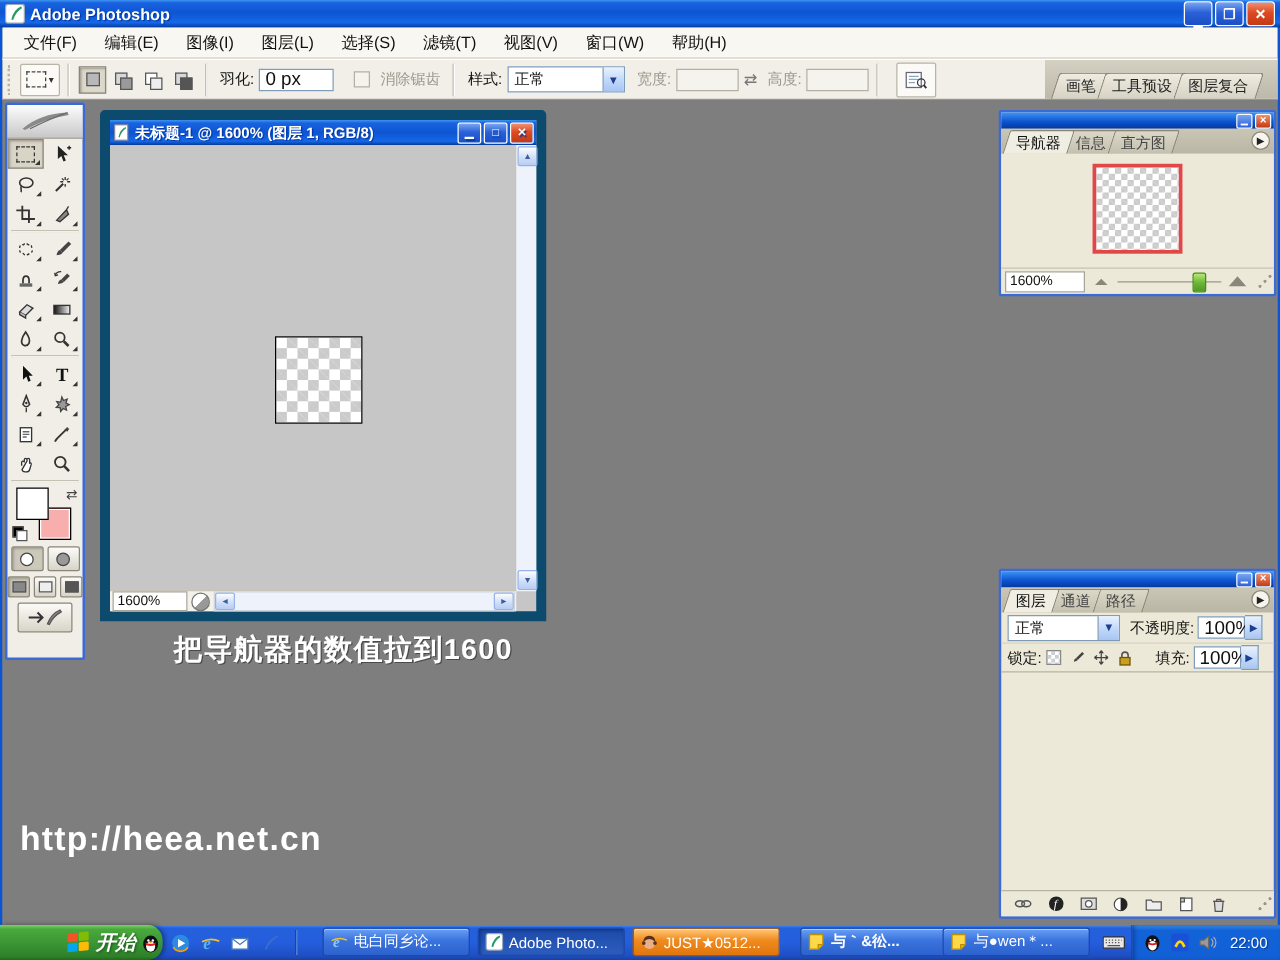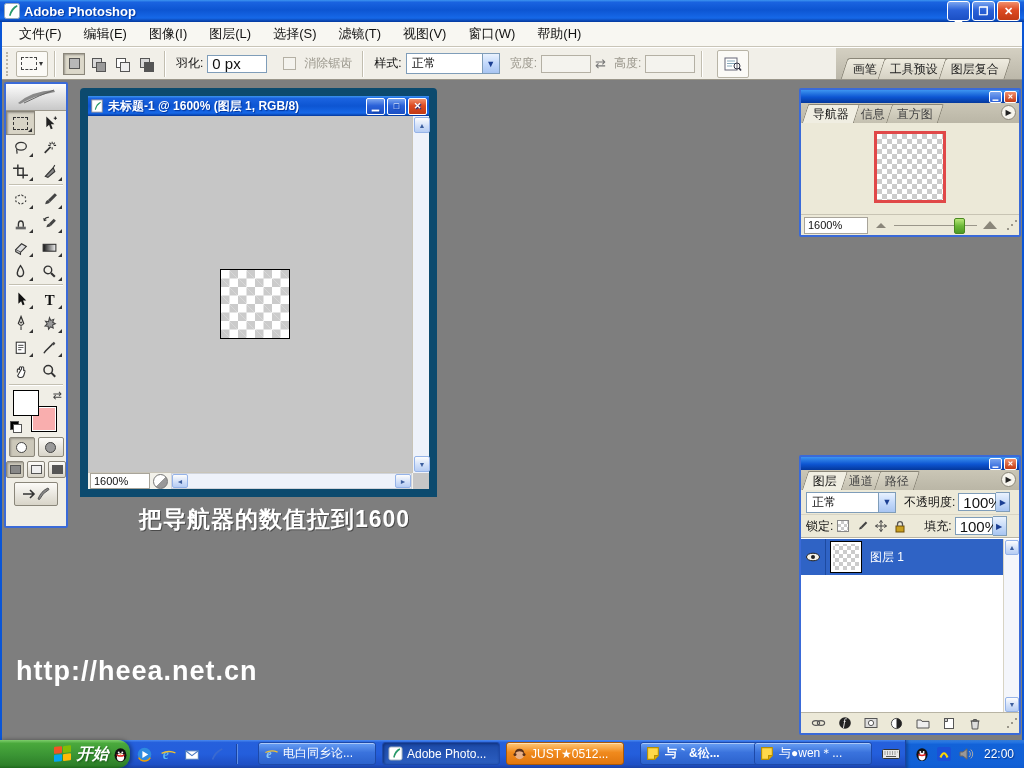--- a/index.html
+++ b/index.html
@@ -664,36 +664,20 @@
           <div class="lock-ico">
             <svg width="12" height="13" viewBox="0 0 12 13">
                 <rect x="2" y="6" width="8" height="6" fill="#c8a020" stroke="#705008"></rect>
                 <path d="M3.5 6 V4.2 a2.5 2.5 0 0 1 5 0 V6" fill="none" stroke="#555" stroke-width="1.3"></path>
               </svg>
           </div>
           <span class="lay-label" style="margin-left:12px;">填充:</span>
           <div class="xp-field" style="width:38px;height:18px;">100%</div>
           <div class="spin-btn">▶</div>
         </div>
-        <div class="lay-list">
-          <div class="layer-row">
-            <div class="eye-cell">
-              <svg width="16" height="12" viewBox="0 0 16 12">
-                <ellipse cx="8" cy="6" rx="6.5" ry="3.8" fill="#f4f2e8" stroke="#222"></ellipse>
-                <circle cx="8" cy="6" r="2" fill="#222"></circle>
-              </svg>
-            </div>
-            <div class="layer-thumb checker"></div>
-            <span class="layer-name">图层 1</span>
-          </div>
-          <div class="lay-scroll">
-            <div class="sb-btn up">▲</div>
-            <div class="sb-btn down">▼</div>
-          </div>
-        </div>
         <div class="lay-bottom">
           <div class="lb-ico">
             <svg width="15" height="10" viewBox="0 0 15 10">
                 <ellipse cx="5" cy="5" rx="3.6" ry="2.4" fill="none" stroke="#555" stroke-width="1.2"></ellipse>
                 <ellipse cx="10" cy="5" rx="3.6" ry="2.4" fill="none" stroke="#555" stroke-width="1.2"></ellipse>
               </svg>
           </div>
           <div class="lb-ico">
             <svg width="14" height="14" viewBox="0 0 14 14">
                 <circle cx="7" cy="7" r="5.8" fill="#222"></circle>

